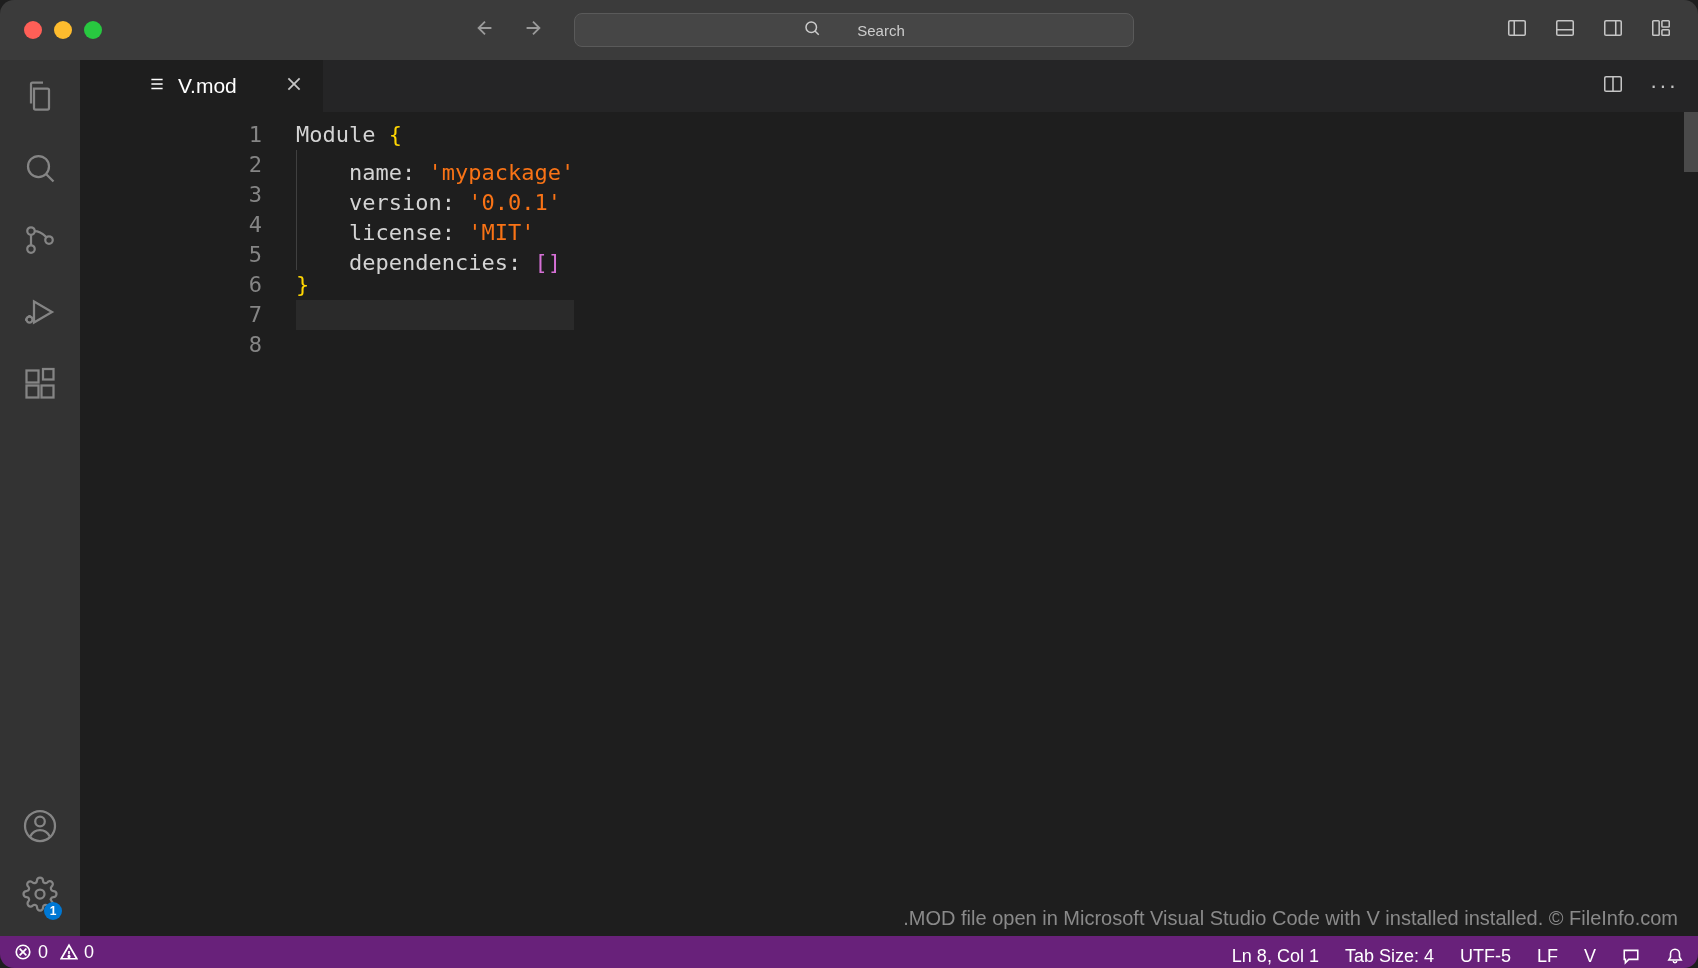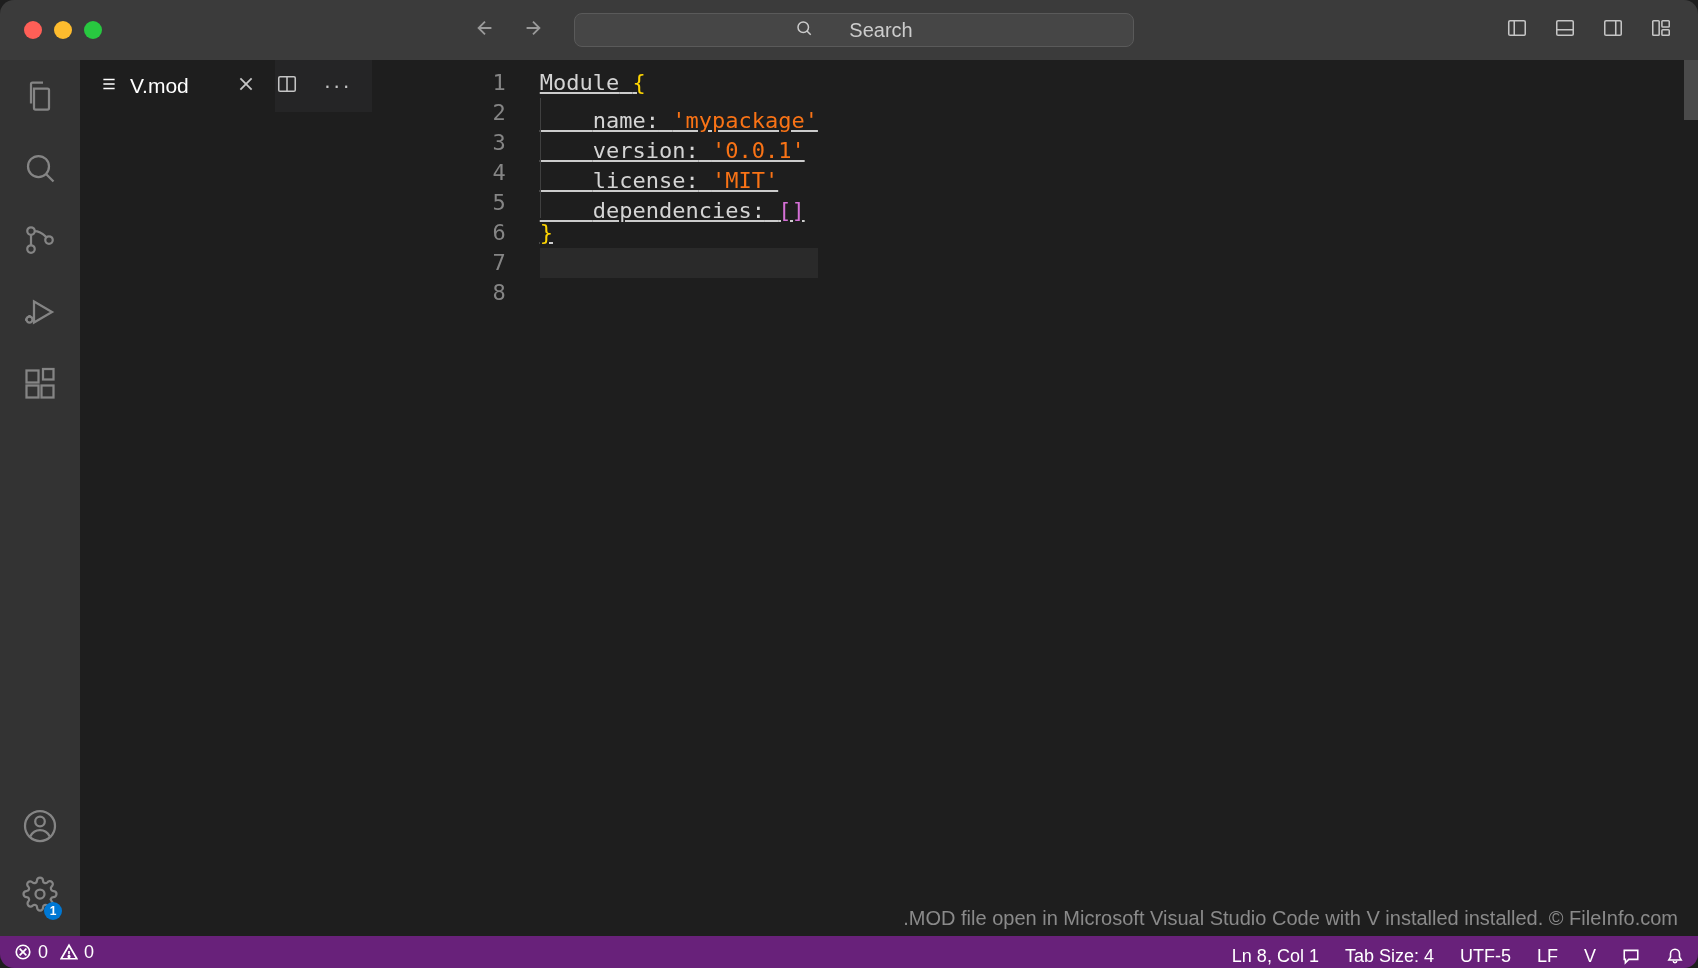--- a/index.html
+++ b/index.html
@@ -60,21 +60,21 @@
 .activity-icon svg { width: 36px; height: 36px; }
 .activity-bottom { margin-top:auto; display:flex; flex-direction:column; align-items:center; gap: 28px; padding-bottom: 20px; }
 .badge {
   position:absolute; bottom:-4px; right:-4px;
   background:#0078d4; color:#fff; font-size:12px;
   width:18px; height:18px; border-radius:50%;
   display:flex; align-items:center; justify-content:center;
   font-weight:600;
 }
 
-.editor-area { flex:1; display:flex; flex-direction:row; background:#1e1e1e; position:relative; }
+.editor-area { flex:1; display:flex; flex-direction:column; background:#1e1e1e; position:relative;margin-left:48px; }
 
 .tabbar {
   height: 52px;
   background: #252526;
   display:flex;
   align-items:stretch;
 }
 .tab {
   display:flex; align-items:center;
   padding: 0 20px;
@@ -95,21 +95,20 @@
   width: 168px; text-align:right;
   color:#858585;
   font-size:22px;
   padding-top: 8px;
 }
 .gutter div { height:30px; line-height:30px; padding-right: 34px;}
 .code {
   padding-top: 8px;
   font-size:22px;
   line-height:30px;
-  text-decoration:underline;
 }
 .code .line { height:30px; white-space:pre; position:relative;}
 .indent-guide { border-left:1px solid #404040; display:inline-block; height:30px; margin-right:-1px;}
 .tk-kw { color:#d4d4d4; }
 .tk-key { color:#d4d4d4; }
 .tk-punc { color:#ffd602; }
 .tk-bracket-sq { color:#d570d6; }
 .tk-str { color:#f97316; }
 .cursor-line { background:#2a2a2a; }
 .caption-overlay {
@@ -159,21 +158,21 @@
         </svg>
     </span>
   </div>
   <div class="searchbox">
     <span>
       <svg viewBox="0 0 24 24" fill="none" stroke="currentColor" stroke-width="2">
           <circle cx="11" cy="11" r="7"></circle>
           <path d="M21 21l-5-5"></path>
         </svg>
     </span>
-    <span style="font-size:20px;margin-left:28px;">Search</span>
+    <span style="font-size:15px;margin-left:28px;">Search</span>
   </div>
   <div class="title-right-icons">
     <span>
       <svg viewBox="0 0 24 24" fill="none" stroke="currentColor" stroke-width="1.7">
           <rect x="3" y="4" width="18" height="16" rx="1.5"></rect>
           <line x1="9" y1="4" x2="9" y2="20"></line>
         </svg>
     </span>
     <span>
       <svg viewBox="0 0 24 24" fill="none" stroke="currentColor" stroke-width="1.7">

